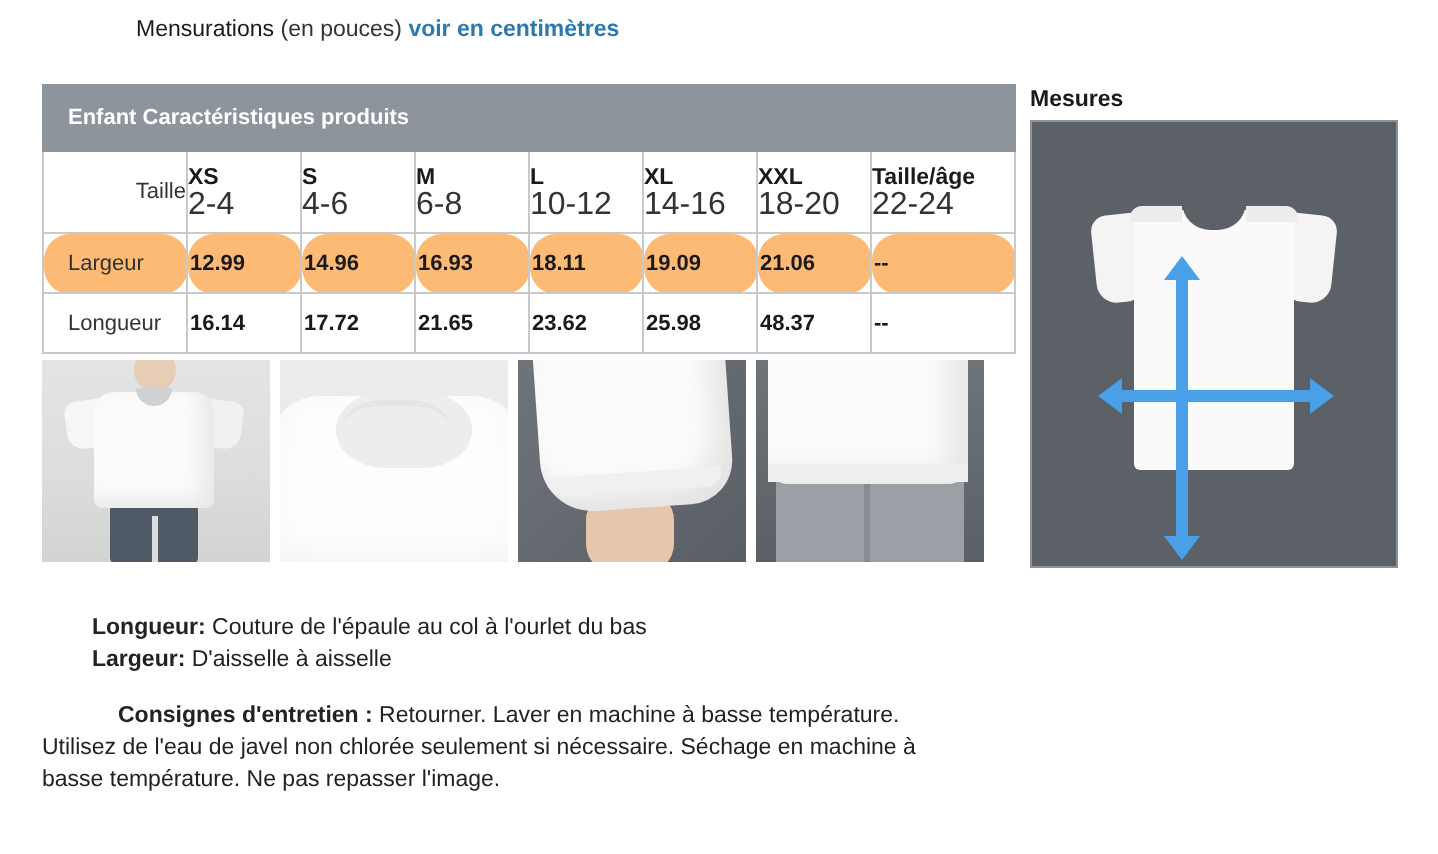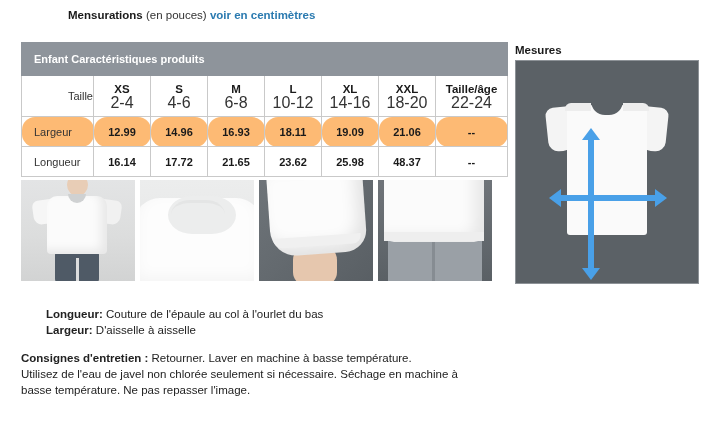--- a/index.html
+++ b/index.html
@@ -23,21 +23,21 @@
 
   
   .header {
     position: absolute;
     left: 20px;
     top: 9px;
     font-size: 11.5px;
     white-space: nowrap;
   }
   .header .strong {
-    font-weight: bold;
+    font-weight: normal;
     color: #1a1a1a;
     padding-left: 48px;
   }
   .header .normal {
     color: #333333;
   }
   .header .link {
     color: #2a7ab0;
     text-decoration: none;
     cursor: pointer;
@@ -51,21 +51,20 @@
     top: 42px;
     width: 471px;
   }
   table.sizes {
     border-collapse: collapse;
     width: 471px;
     table-layout: fixed;
   }
   table.sizes td, table.sizes th {
     border: 1px solid #c9c9c9;
-    text-align: center;
     vertical-align: middle;
     font-size: 11px;
   }
   .tbl-title {
     background: #8e949b;
     color: #ffffff;
     font-weight: bold;
     font-size: 12px;
     text-align: left !important;
     padding: 6px 0 6px 12px;
@@ -262,21 +261,21 @@
   .notes .b { font-weight: bold; margin-left: 25px; }
   .care {
     position: absolute;
     left: 21px;
     top: 350px;
     width: 480px;
     line-height: 16px;
     font-size: 11.5px;
     color: #222;
   }
-  .care .b { font-weight: bold; }
+  .care .b { font-weight: bold; margin-left: 38px; }
 </style>
 </head>
 <body>
 
 <div class="page">
 
   <div class="header">
     <span class="strong">Mensurations</span><span> </span><span class="normal">(en pouces)</span><span> </span><a class="link" href="#">voir en centimètres</a>
   </div>
 

